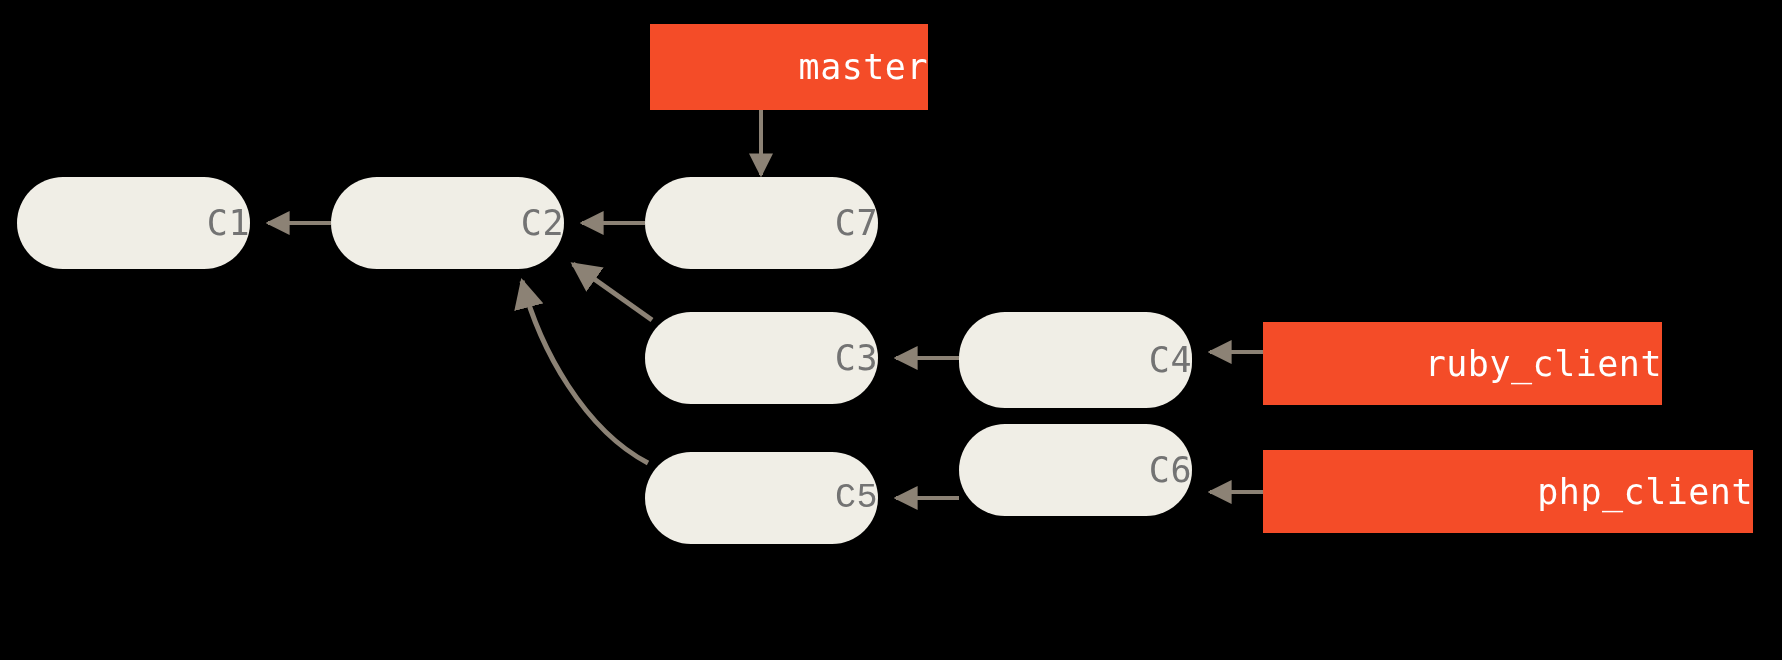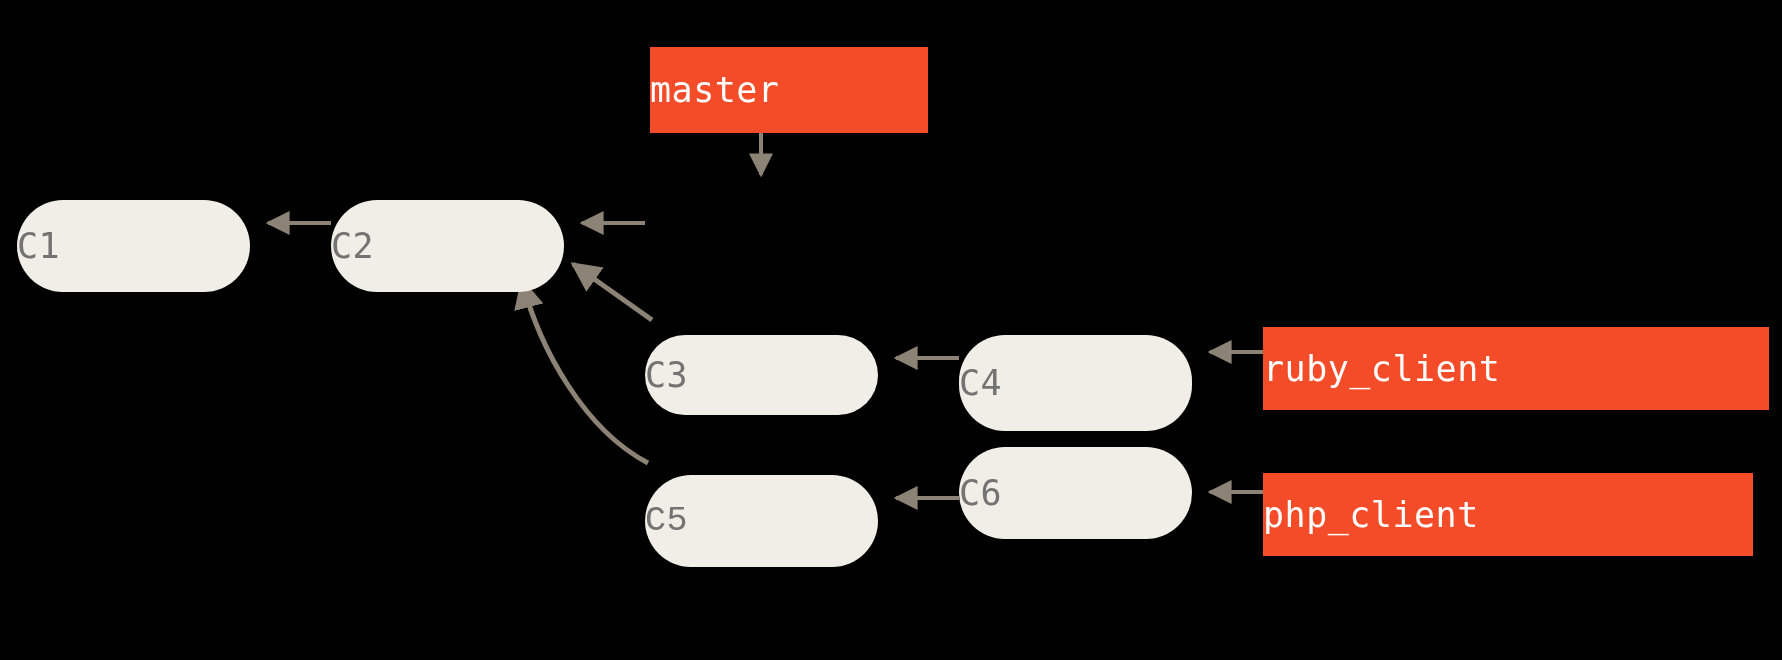--- a/index.html
+++ b/index.html
@@ -21,23 +21,22 @@
     top: 0;
     width: 1782px;
     height: 660px;
     pointer-events: none;
   }
   .node {
     position: absolute;
     box-sizing: border-box;
     display: flex;
     align-items: center;
-    justify-content: flex-start;
+    justify-content: flex-end;
     letter-spacing: 0.5px;
-    margin-top: 23px;
   }
   .commit {
     background: #F0EEE6;
     color: #737373;
     border-radius: 46px;
     font-size: 35px;
   }
   .branch {
     background: #F44C28;
     color: #FFFFFF;
@@ -77,42 +76,45 @@
   </svg>
 
   <div class="node commit" style="left:17px;  top:177px; width:233px; height:92px;">
     <span>C1</span>
   </div>
 
   <div class="node commit" style="left:331px; top:177px; width:233px; height:92px;">
     <span>C2</span>
   </div>
 
+  <div class="node commit" style="left:645px; top:177px; width:233px; height:92px;">
+    <span>C7</span>
+  </div>
 
-  <div class="node commit" style="left:645px; top:312px; width:233px; height:80px;">
+  <div class="node commit" style="left:645px; top:312px; width:233px; height:92px;">
     <span>C3</span>
   </div>
 
   <div class="node commit" style="left:959px; top:312px; width:233px; height:96px;">
     <span>C4</span>
   </div>
 
   <div class="node commit" style="left:645px; top:452px; width:233px; height:92px;font-family:Liberation Mono, monospace;">
     <span>C5</span>
   </div>
 
   <div class="node commit" style="left:959px; top:424px; width:233px; height:92px;">
     <span>C6</span>
   </div>
 
   <div class="node branch" style="left:650px; top:24px; width:278px; height:86px;">
     <span>master</span>
   </div>
 
-  <div class="node branch" style="left:1263px; top:304px; width:506px; height:83px;">
+  <div class="node branch" style="left:1263px; top:322px; width:399px; height:83px;">
     <span>ruby_client</span>
   </div>
 
   <div class="node branch" style="left:1263px; top:450px; width:490px; height:83px;">
     <span>php_client</span>
   </div>
 
 </div>
 
 </body></html>

